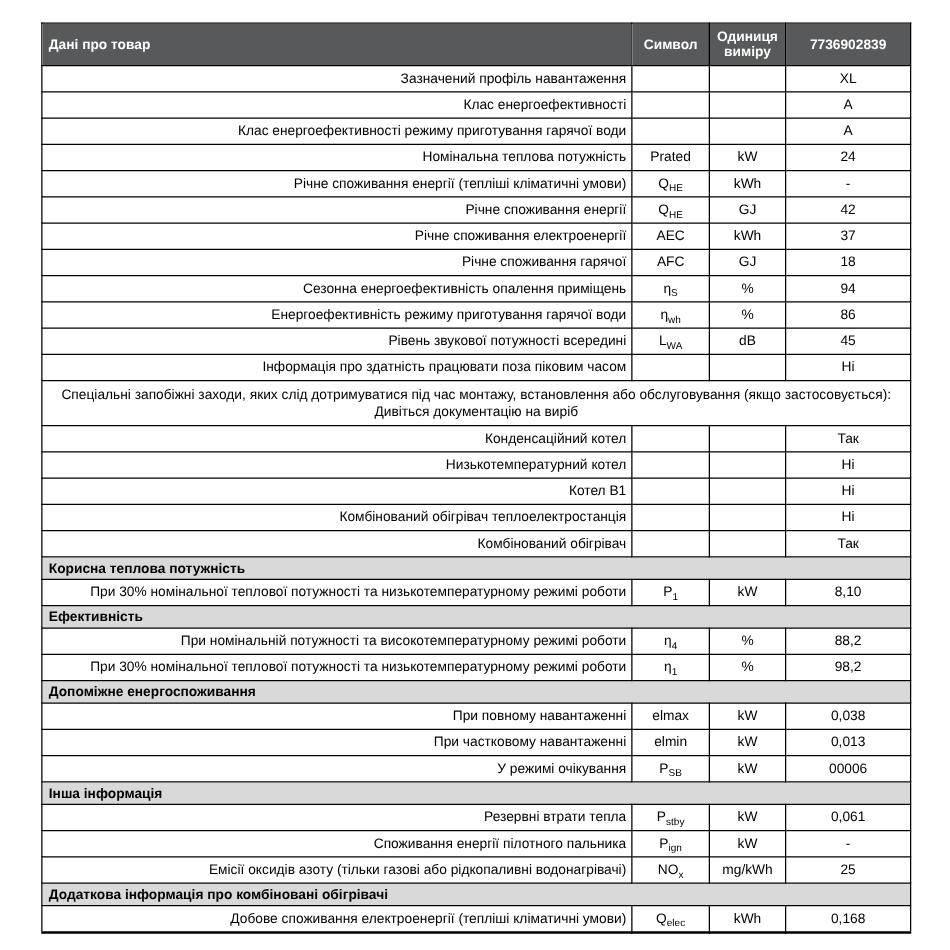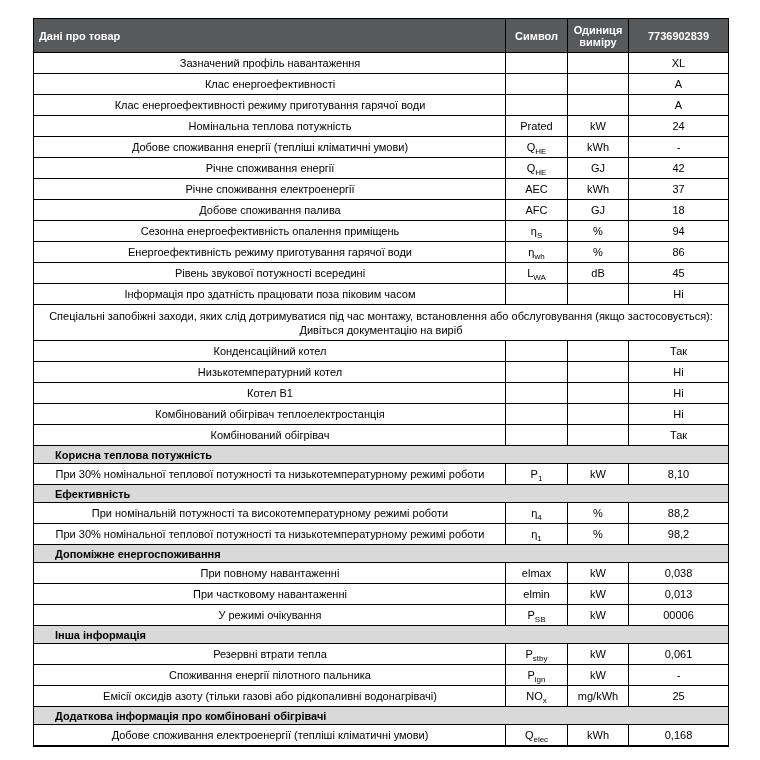--- a/index.html
+++ b/index.html
@@ -46,32 +46,32 @@
   }
   thead th.label {
     text-align: left;
     padding-left: 5px;
   }
   tbody td {
     height: 18px;
     padding: 1px 2px;
   }
   td.label {
-    text-align: center;
+    text-align: right;
     padding-left: 5px;
     padding-right: 4px;
   }
   td.center {
     text-align: center;
   }
   tr.section-row td {
     background: var(--section-bg, #D9D9D9);
     font-weight: bold;
     text-align: left;
-    padding-left: 21px;
+    padding-left: 5px;
     height: 15px;
   }
   tr.note-row td {
     height: 31px;
     text-align: center;
     padding: 2px 5px;
     line-height: 14px;
   }
   sub {
     font-size: 8px;
@@ -116,39 +116,39 @@
           <td class="center"></td>
           <td class="center">A</td>
         </tr>
         <tr>
           <td class="label">Номінальна теплова потужність</td>
           <td class="center">Prated</td>
           <td class="center">kW</td>
           <td class="center">24</td>
         </tr>
         <tr>
-          <td class="label">Добове споживання енергії (тепліші кліматичні умови)</td>
+          <td class="label">Річне споживання енергії (тепліші кліматичні умови)</td>
           <td class="center">Q<sub>HE</sub></td>
           <td class="center">kWh</td>
           <td class="center">-</td>
         </tr>
         <tr>
           <td class="label">Річне споживання енергії</td>
           <td class="center">Q<sub>HE</sub></td>
           <td class="center">GJ</td>
           <td class="center">42</td>
         </tr>
         <tr>
           <td class="label">Річне споживання електроенергії</td>
           <td class="center">AEC</td>
           <td class="center">kWh</td>
           <td class="center">37</td>
         </tr>
         <tr>
-          <td class="label">Добове споживання палива</td>
+          <td class="label">Річне споживання гарячої</td>
           <td class="center">AFC</td>
           <td class="center">GJ</td>
           <td class="center">18</td>
         </tr>
         <tr>
           <td class="label">Сезонна енергоефективність опалення приміщень</td>
           <td class="center">η<sub>S</sub></td>
           <td class="center">%</td>
           <td class="center">94</td>
         </tr>

